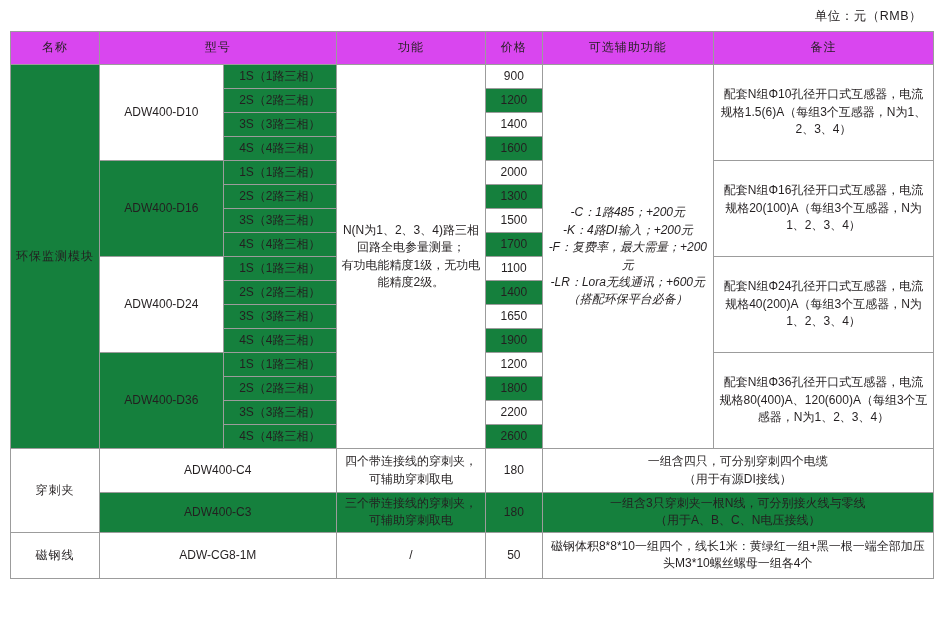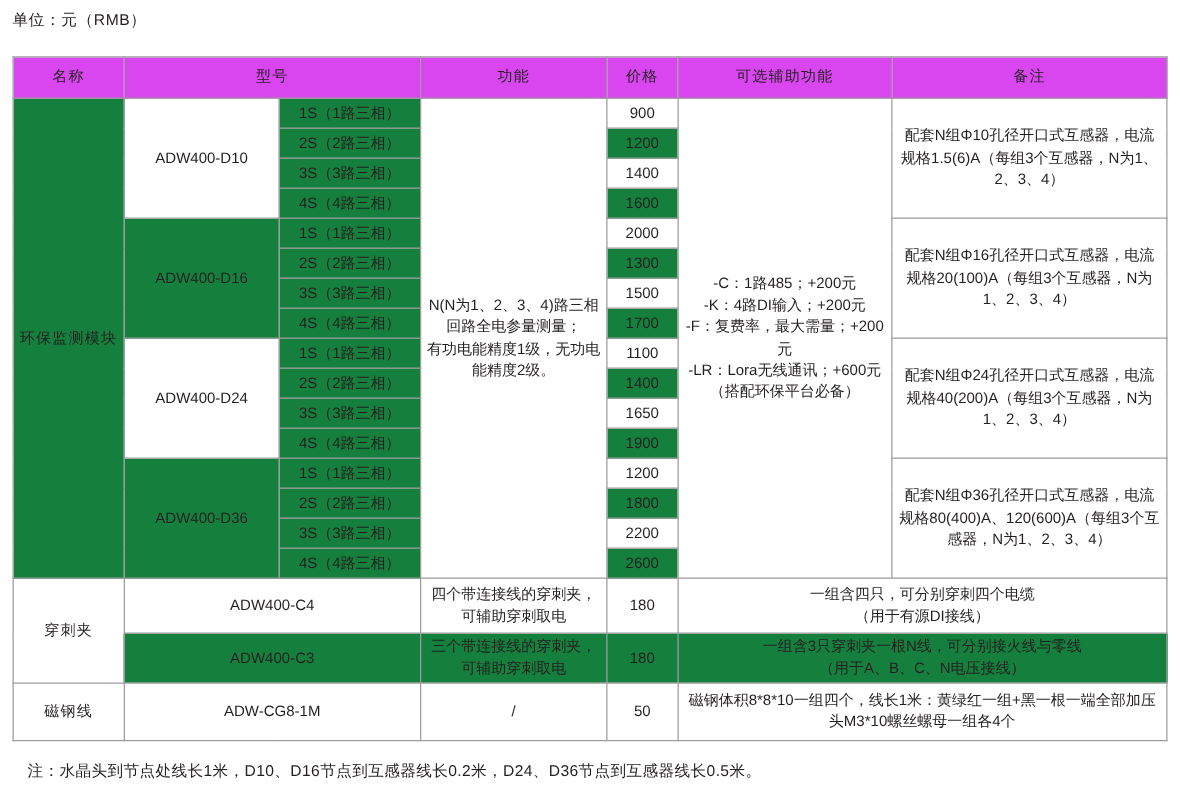--- a/index.html
+++ b/index.html
@@ -15,23 +15,23 @@
     font-size: 12px;
     position: relative;
     overflow: hidden;
   }
   .page {
     width: 944px;
     box-sizing: border-box;
     padding: 0 10px;
   }
   .unit-line {
-    text-align: left;
+    text-align: right;
     font-size: 12.5px;
-    padding: 8px 12px 20px 0;
+    padding: 8px 12px 6px 0;
     letter-spacing: 0.5px;
   }
   table.price {
     border-collapse: collapse;
     width: 924px;
     margin: 0 auto;
     table-layout: fixed;
   }
   table.price td, table.price th {
     border: 1px solid #9c9c9c;
@@ -68,20 +68,21 @@
     text-align: left;
     padding: 6px 8px;
     line-height: 2.0;
     font-size: 12px;
   }
   .aux-cell {
     text-align: left;
     padding: 6px 8px;
     line-height: 2.0;
     font-size: 12px;
+    font-style: italic;
   }
   .remark-cell {
     text-align: left;
     padding: 6px 8px;
     line-height: 1.95;
     font-size: 12px;
   }
   .center-note {
     text-align: center;
     line-height: 1.9;
@@ -228,14 +229,13 @@
       <tr style="height:46px">
         <td class="name-big">磁钢线</td>
         <td colspan="2">ADW-CG8-1M</td>
         <td class="slash">/</td>
         <td>50</td>
         <td class="center-note" colspan="2">磁钢体积8*8*10一组四个，线长1米：黄绿红一组+黑一根一端全部加压头M3*10螺丝螺母一组各4个</td>
       </tr>
     </tbody>
   </table>
 
-  <div class="footnote">注：水晶头到节点处线长1米，D10、D16节点到互感器线长0.2米，D24、D36节点到互感器线长0.5米。</div>
 </div>
 
 </body></html>

